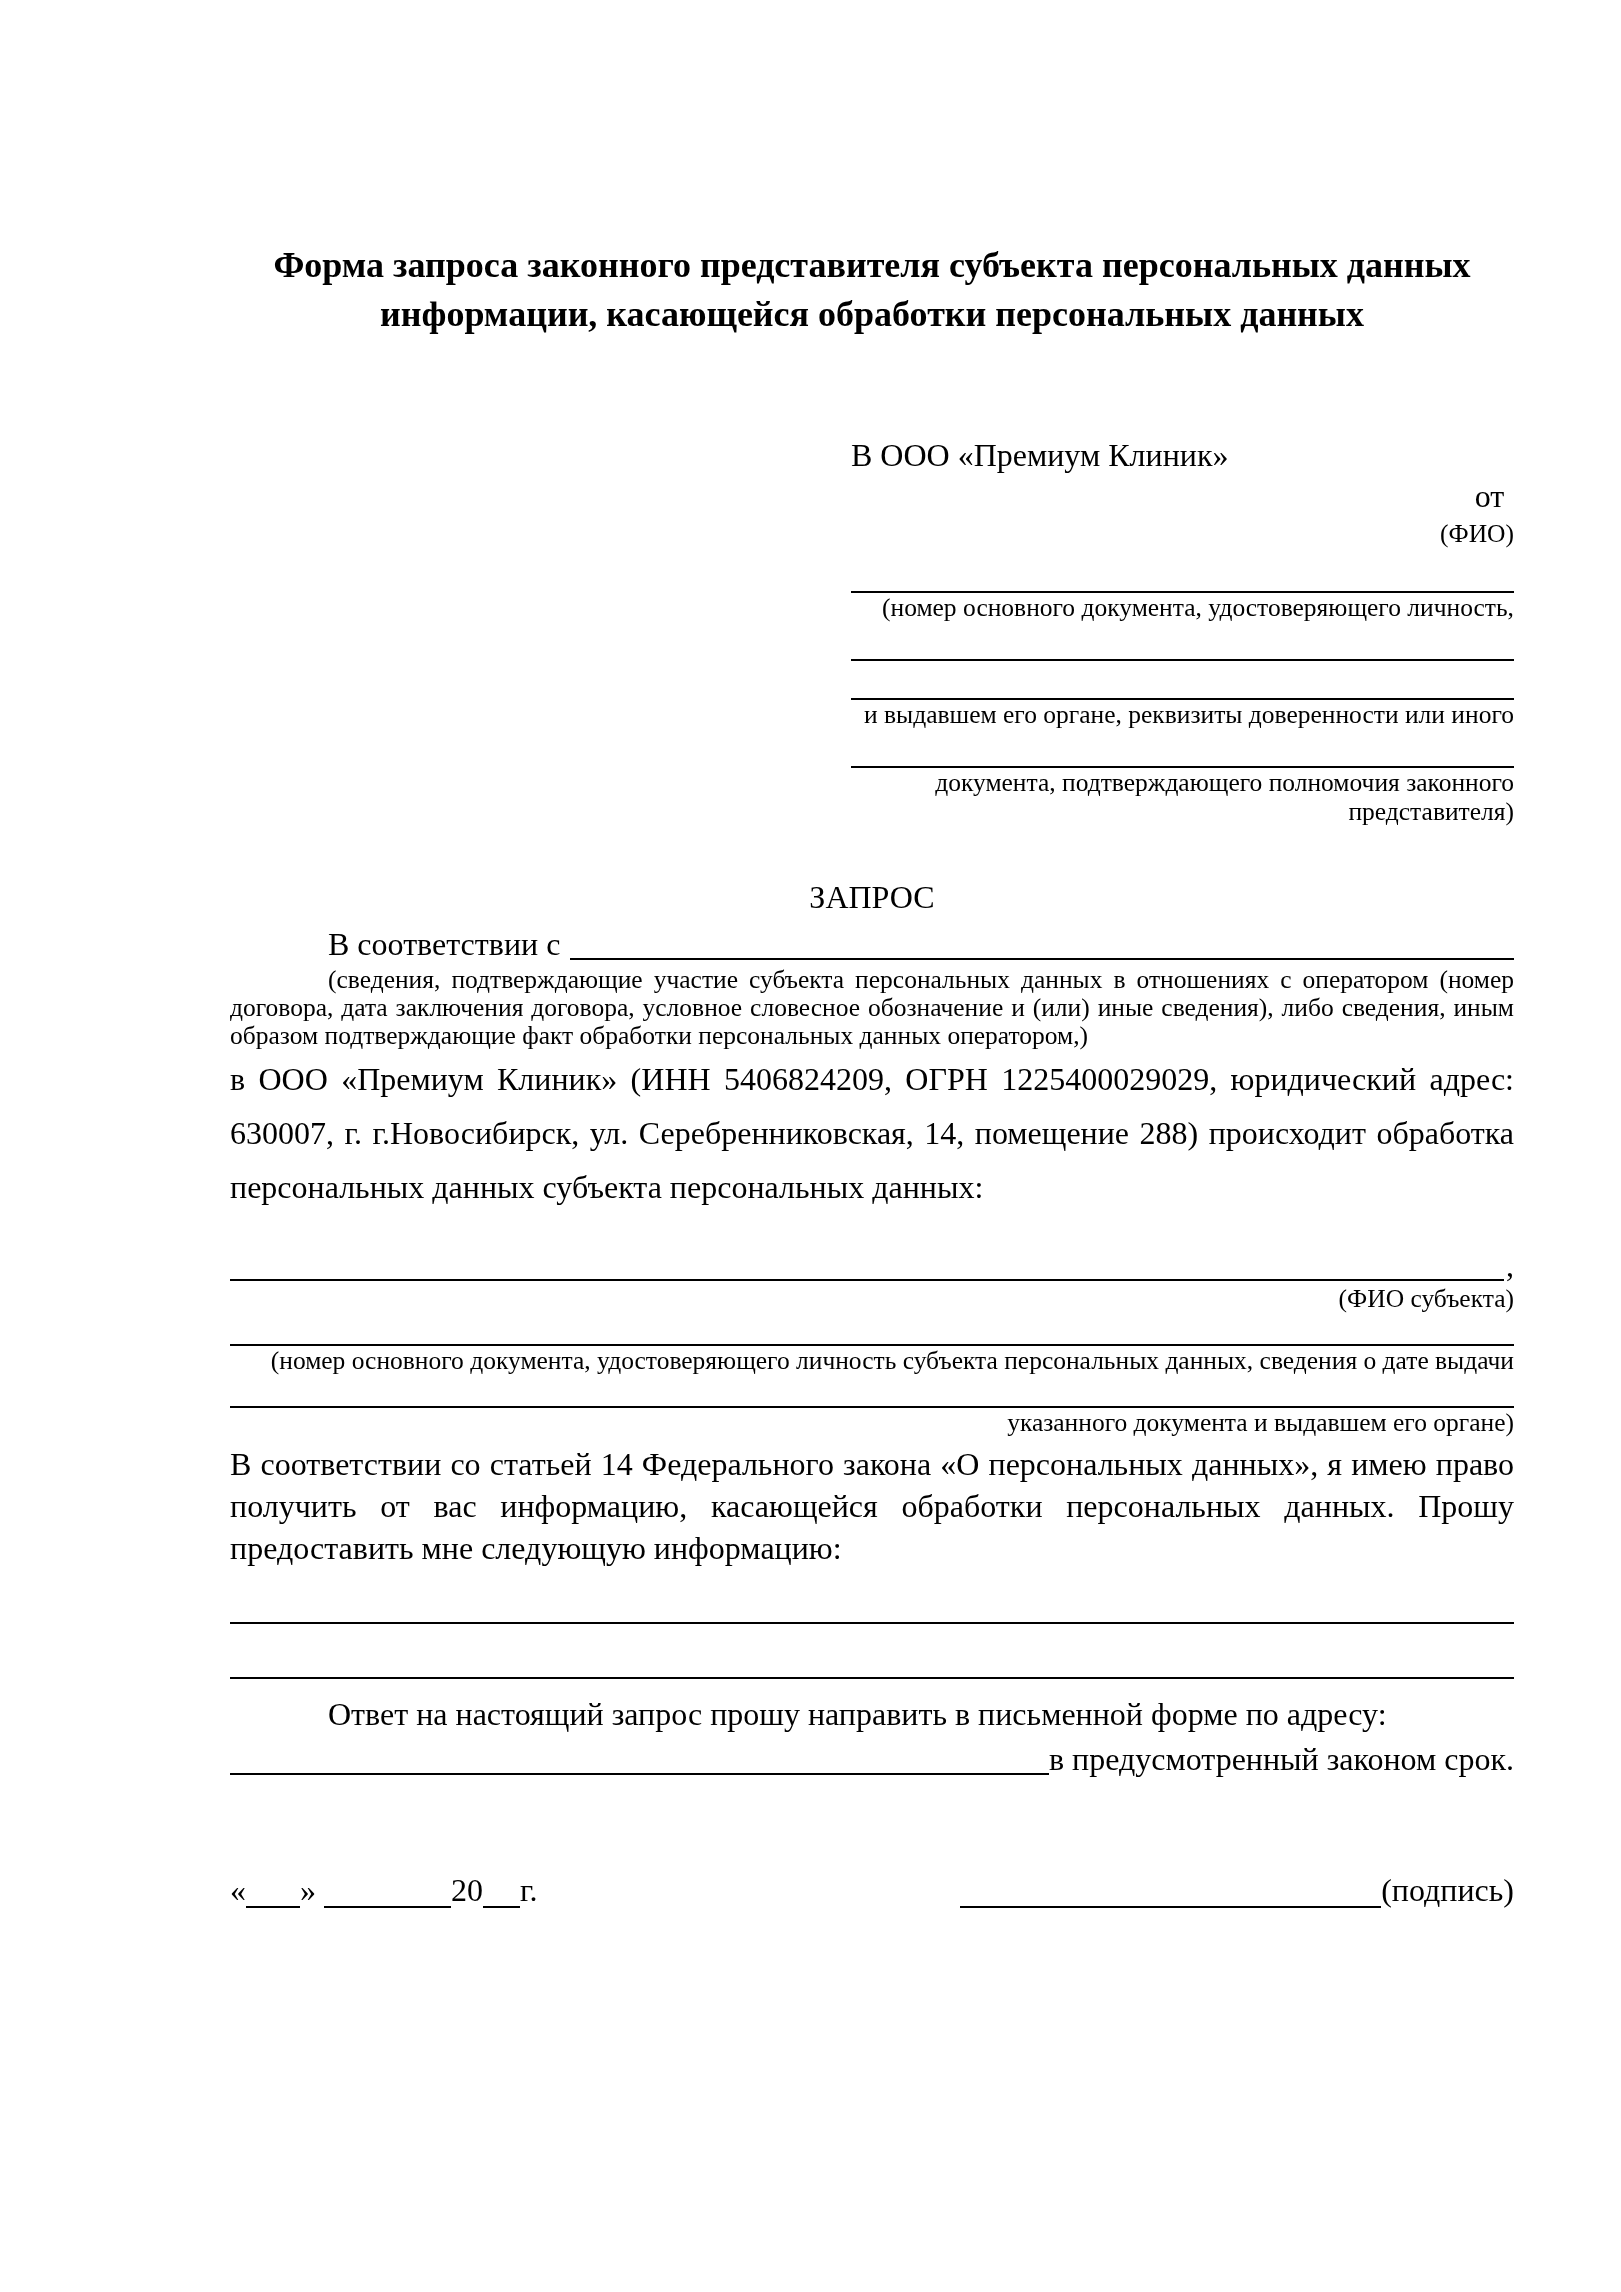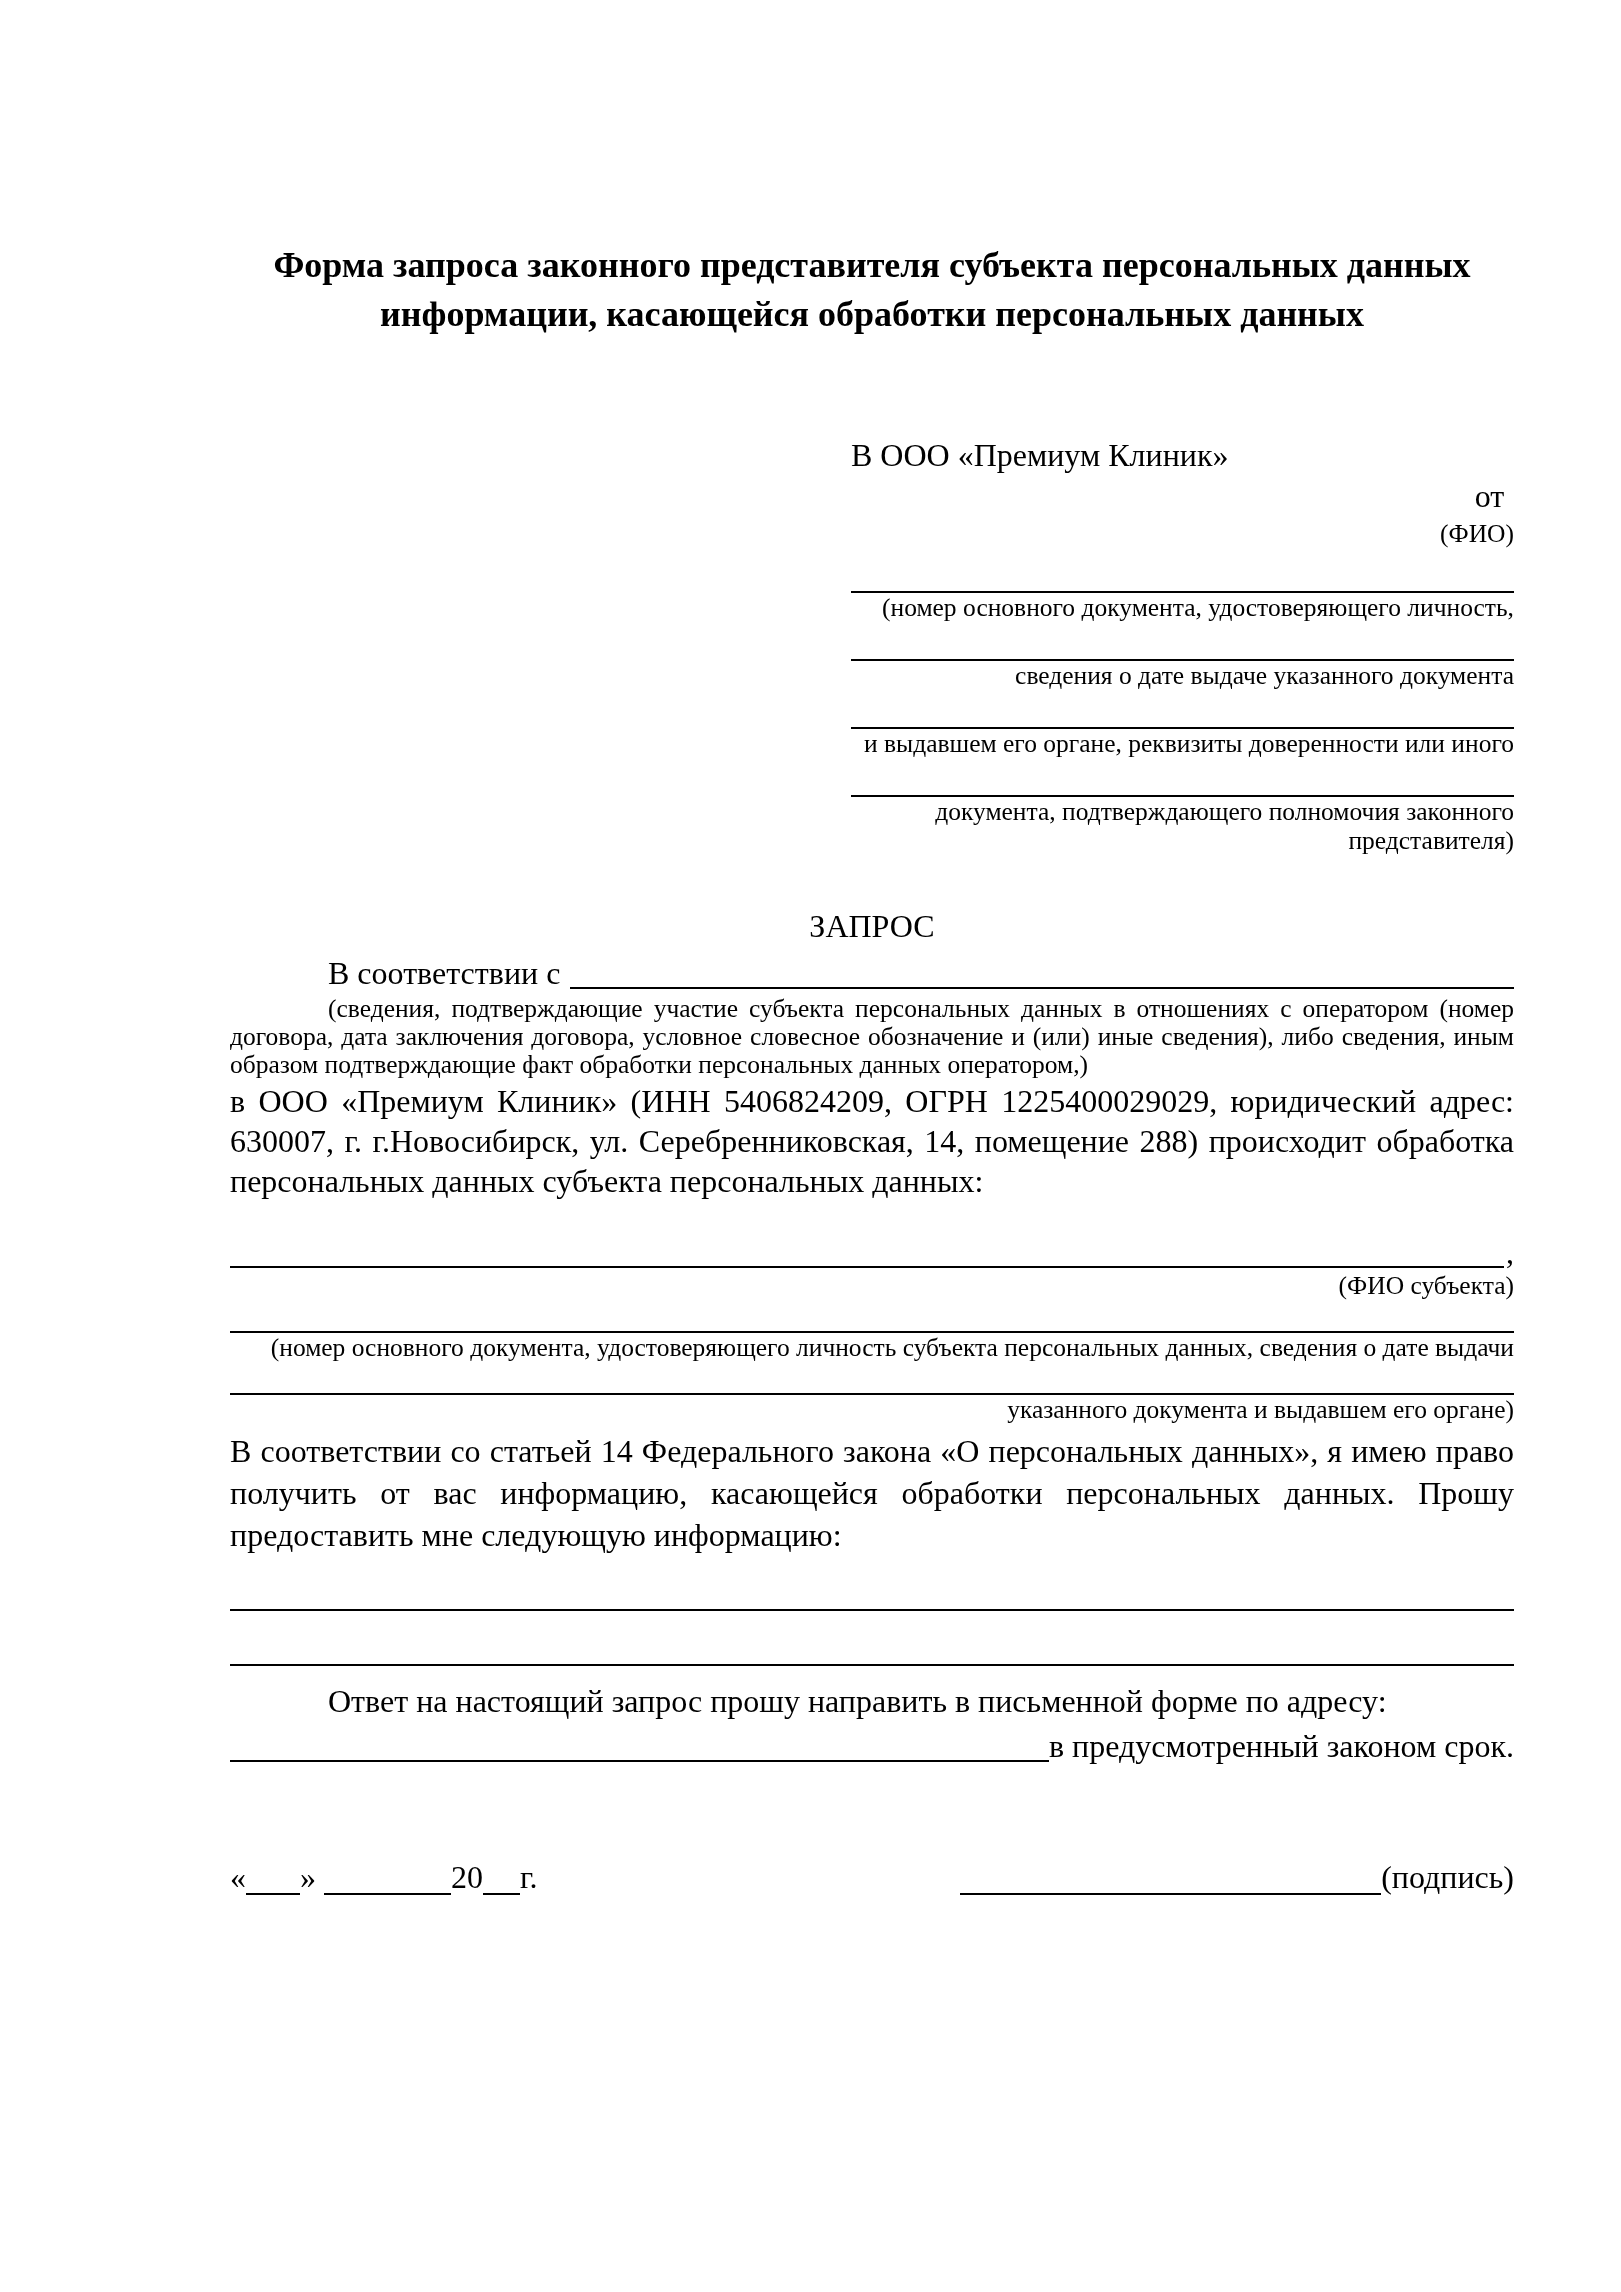--- a/index.html
+++ b/index.html
@@ -36,21 +36,21 @@
   .field-line.tall { height:45px; }
   
   .req-heading { margin-top:53px; text-align:center; line-height:37px; }
   .accord-row { margin-top:5.9px; padding-left:98px; height:41px; }
   .accord-row .label { white-space:nowrap; padding-right:9.8px; }
   .note {
     font-size:25.5px; line-height:28px;
     text-align:justify; text-indent:98px;
     margin-top:2.9px;
   }
-  .body-par { text-align:justify; line-height:40px; margin-top:2px; }
+  .body-par { text-align:justify; line-height:54px; margin-top:2px; }
   .fio-row { margin-top:41px; height:29px; }
   .fio-row .comma { padding-left:2px; }
   .full-line { border-bottom:2.9px solid #000; height:33px; }
   .law-par { text-align:justify; line-height:42px; margin-top:5.9px; }
   .blank-line { border-bottom:2.9px solid #000; height:55px; }
   .answer-par { text-align:justify; text-indent:98px; line-height:41px; margin-top:15.7px; }
   .address-row { height:43px; }
   .address-row .tail { white-space:nowrap; }
   
   .sign-row { display:flex; justify-content:space-between; align-items:flex-end; margin-top:94px; }
@@ -79,21 +79,20 @@
     <div class="row from-row">
       <span class="label">от</span>
       <span class="fill"></span>
     </div>
     <div class="cap">(ФИО)</div>
 
     <div class="field-line tall"></div>
     <div class="cap">(номер основного документа, удостоверяющего личность,</div>
 
     <div class="field-line"></div>
-    <div class="cap">сведения о дате выдаче указанного документа</div>
 
     <div class="field-line"></div>
     <div class="cap">и выдавшем его органе, реквизиты доверенности или иного</div>
 
     <div class="field-line"></div>
     <div class="cap">документа, подтверждающего полномочия законного представителя)</div>
   </div>
 
   <div class="req-heading">ЗАПРОС</div>
 

